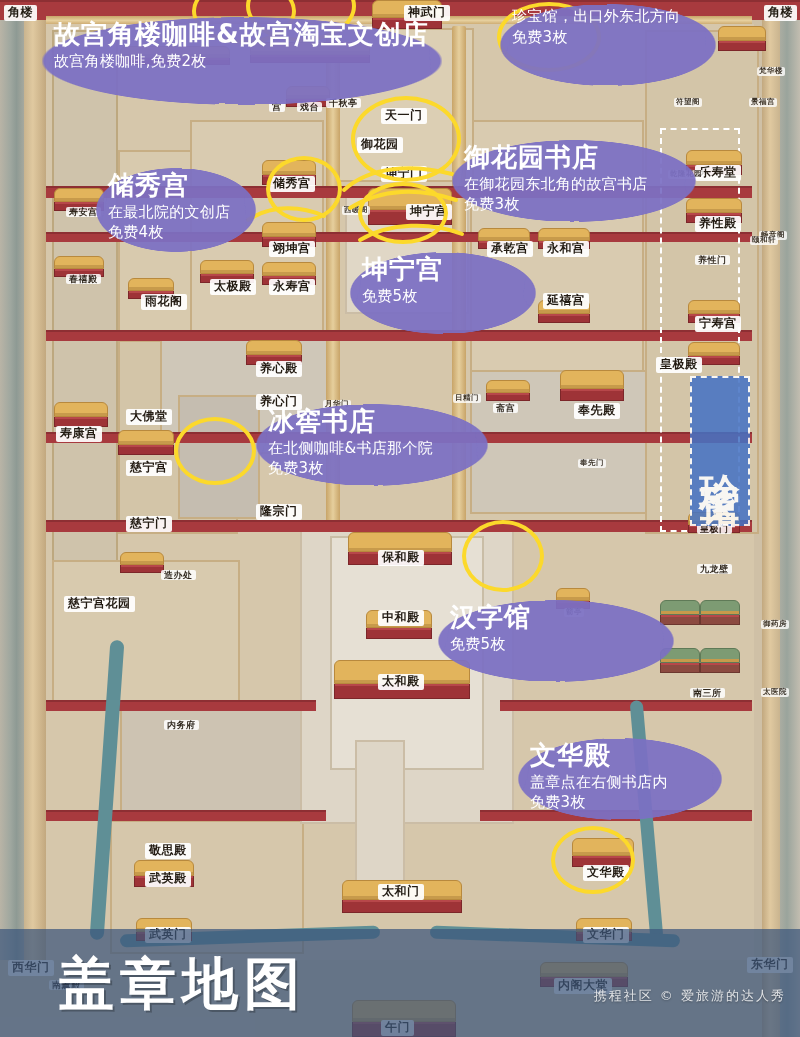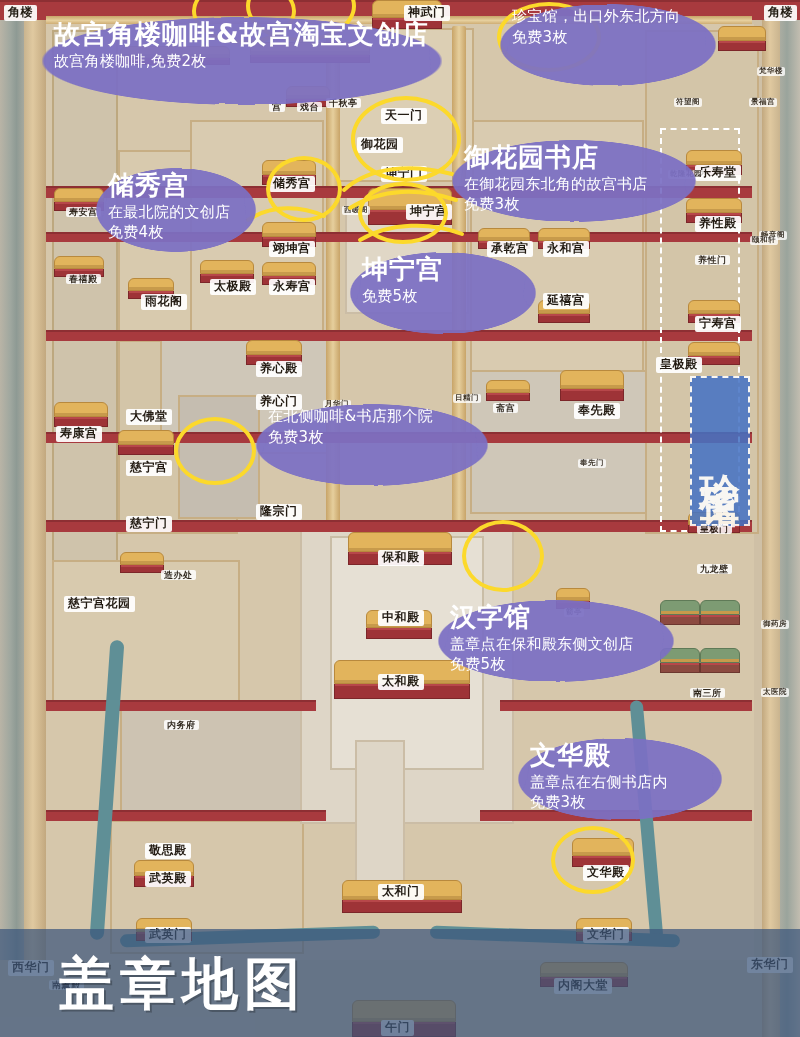--- a/index.html
+++ b/index.html
@@ -469,41 +469,44 @@
       <div class="blob"></div>
       <div class="txt">
         <div class="hd">坤宁宫</div>
         <div class="ln">免费5枚</div>
       </div>
     </div>
 
     <div class="ann" style="left:256px;top:404px;width:232px;height:82px">
       <div class="blob"></div>
       <div class="txt">
+        <div class="hd">冰窖书店</div>
         <div class="ln">在北侧咖啡&amp;书店那个院</div>
         <div class="ln">免费3枚</div>
       </div>
     </div>
 
     <div class="ann" style="left:438px;top:600px;width:236px;height:82px">
       <div class="blob"></div>
       <div class="txt">
         <div class="hd">汉字馆</div>
-        <div class="ln">盖章点在保和殿东侧文创店</div>
         <div class="ln">免费5枚</div>
       </div>
     </div>
 
     <div class="ann" style="left:518px;top:738px;width:204px;height:82px">
       <div class="blob"></div>
       <div class="txt">
         <div class="hd">文华殿</div>
         <div class="ln">盖章点在右侧书店内</div>
         <div class="ln">免费3枚</div>
       </div>
     </div>
   </div>
 
   <div class="banner">
     <div class="title">盖章地图</div>
   </div>
+  <div class="watermark">
+    <span class="wm-icon"></span><span>携程社区 © 爱旅游的达人秀</span>
+  </div>
 
 </div>
 
 </body></html>

